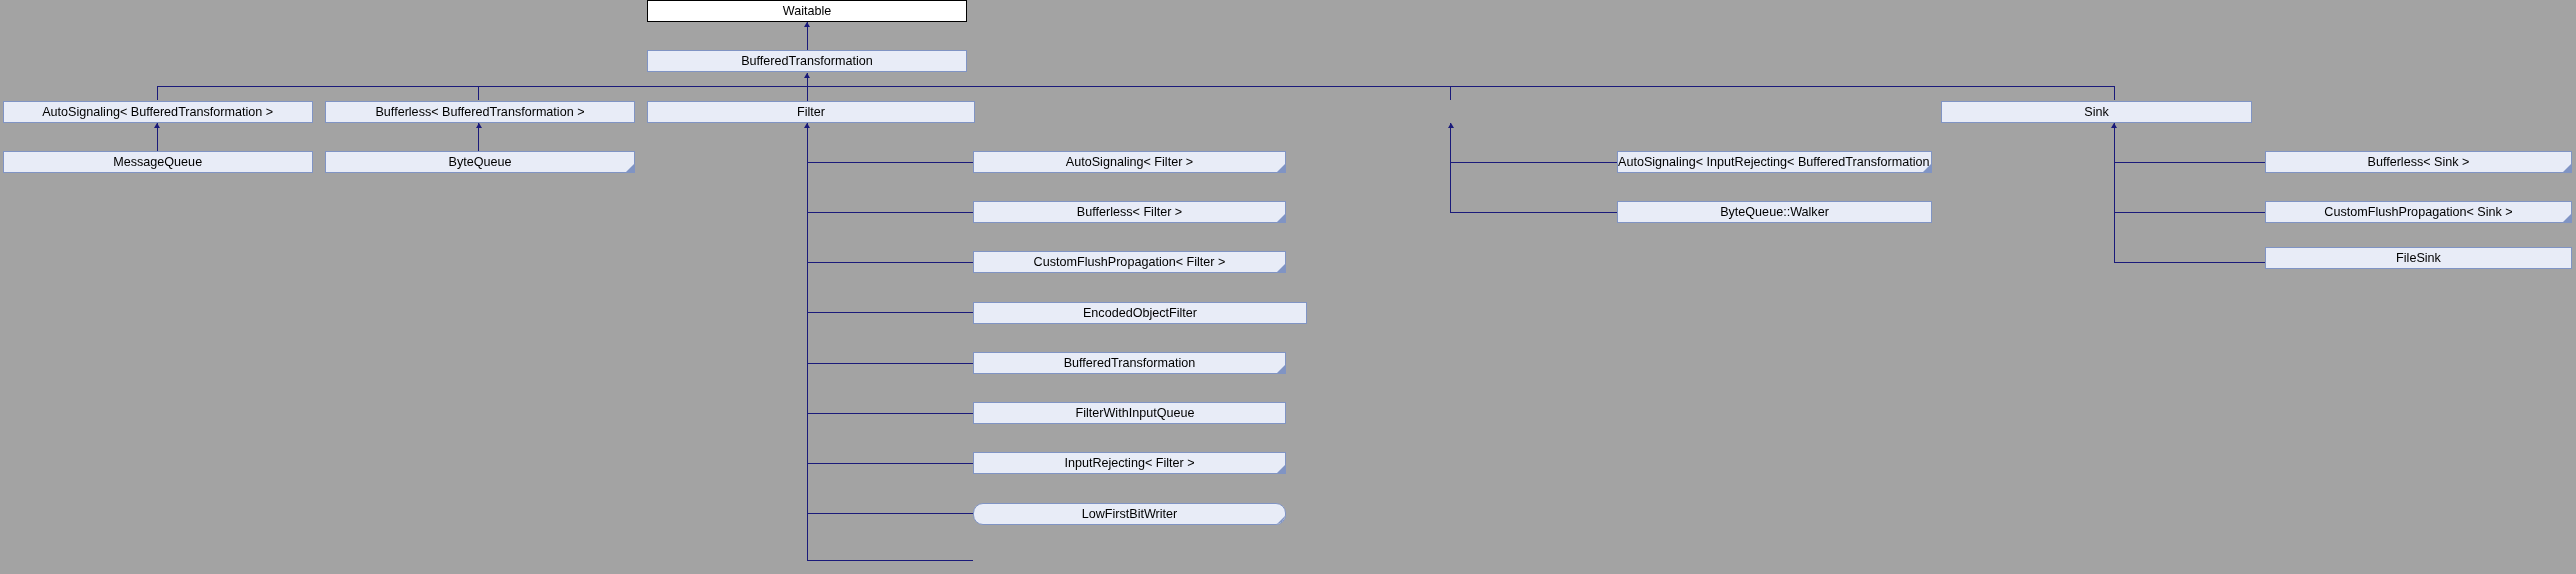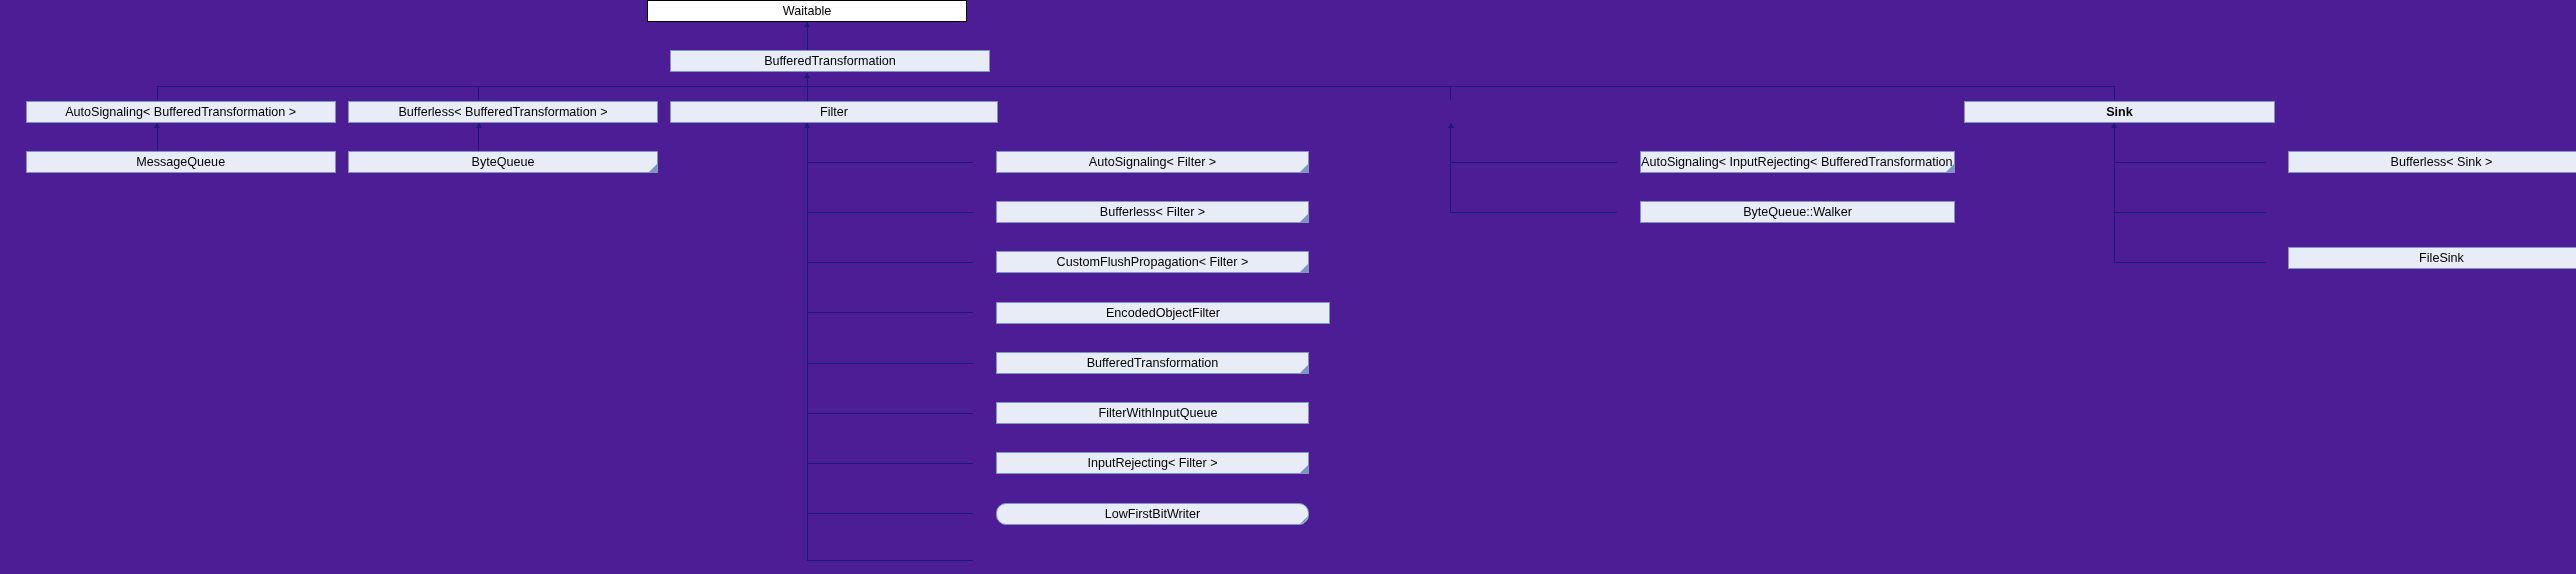--- a/index.html
+++ b/index.html
@@ -8,39 +8,38 @@
     padding: 0;
     background: #ffffff;
   }
   body {
     font-family: "Liberation Sans", sans-serif;
   }
   #diagram {
     position: relative;
     width: 2576px;
     height: 574px;
-    background: #4c1d95;
+    background: #a3a3a3;
     overflow: hidden;
   }
   
   .node {
     position: absolute;
     box-sizing: border-box;
     height: 22.4px;
     line-height: 20.6px;
     text-align: center;
     font-size: 12.6px;
     color: #000000;
     white-space: nowrap;
     overflow: hidden;
   }
   .node.filled {
     background: #e8ecf7;
     border: 0.9px solid #8094c4;
-    margin-left: 23px;
   }
   .node.root {
     background: #ffffff;
     border: 0.9px solid #000000;
   }
   
   .node.collapsed::after {
     content: "";
     position: absolute;
     right: 0;
@@ -89,21 +88,21 @@
   <div class="edge v" style="left:1450px; top:86px; height:14.4px;"></div>
   <div class="edge v" style="left:2114px; top:86px; height:14.4px;"></div>
 
   <div class="node filled" style="left:2.7px; top:101px; width:310px;">AutoSignaling&lt; BufferedTransformation &gt;</div>
 
   <div class="node filled" style="left:325px; top:101px; width:310px;">Bufferless&lt; BufferedTransformation &gt;</div>
 
   <div class="node filled" style="left:647px; top:101px; width:328px;">Filter</div>
 
 
-  <div class="node filled" style="left:1941px; top:101px; width:311px;font-weight:bold;">Sink</div>
+  <div class="node filled" style="left:1941px; top:101px; width:311px;">Sink</div>
 
   <div class="edge v" style="left:157px; top:123px; height:28px;"></div>
   <div class="arrow" style="left:154px; top:123px;"></div>
 
   <div class="edge v" style="left:478px; top:123px; height:28px;"></div>
   <div class="arrow" style="left:476px; top:123px;"></div>
 
   <div class="node filled" style="left:2.7px; top:151px; width:310px;">MessageQueue</div>
 
   <div class="node filled collapsed" style="left:325px; top:151px; width:310px;">ByteQueue</div>
@@ -150,17 +149,18 @@
 
   <div class="arrow" style="left:2111px; top:123px;"></div>
   <div class="edge v" style="left:2114px; top:123px; height:139px;"></div>
 
   <div class="edge h" style="left:2114px; top:162px; width:152px;"></div>
   <div class="edge h" style="left:2114px; top:212px; width:152px;"></div>
   <div class="edge h" style="left:2114px; top:262px; width:152px;"></div>
 
   <div class="node filled collapsed" style="left:2265px; top:151px; width:307px;">Bufferless&lt; Sink &gt;</div>
 
+  <div class="node filled collapsed" style="left:2265px; top:201px; width:307px;">CustomFlushPropagation&lt; Sink &gt;</div>
 
   <div class="node filled" style="left:2265px; top:247px; width:307px;">FileSink</div>
 
 </div>
 
 
 </body></html>

